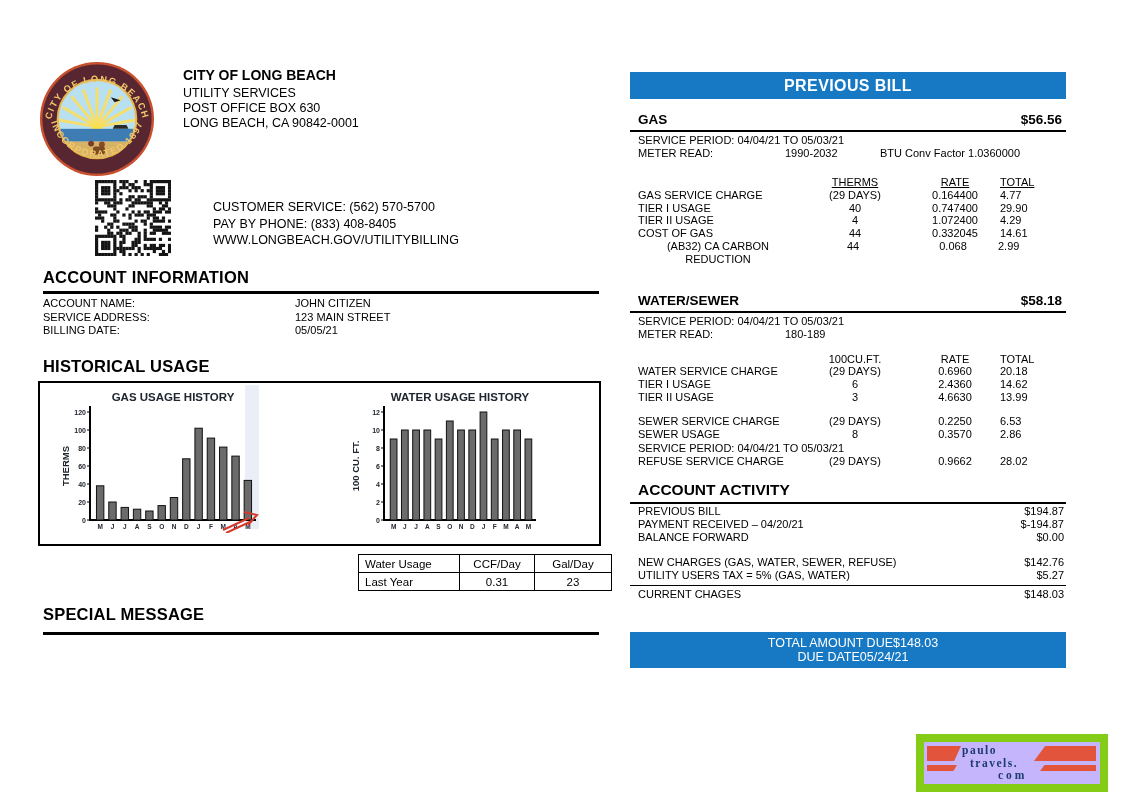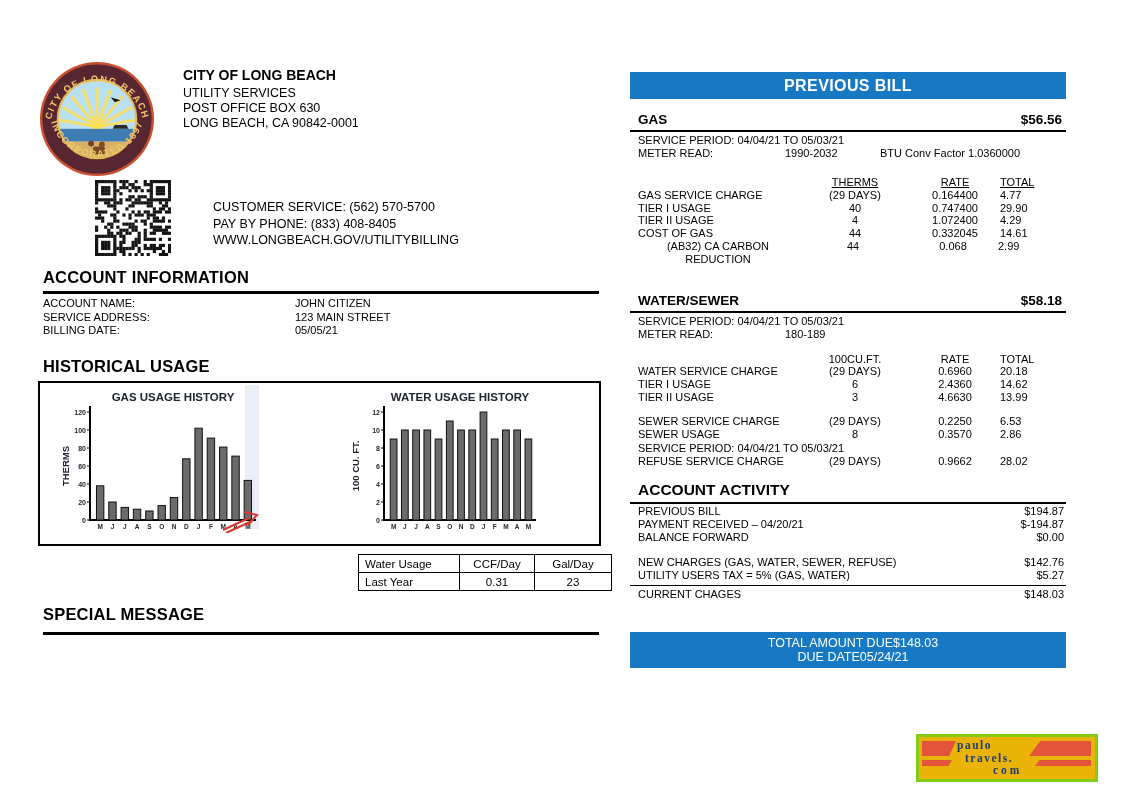--- a/index.html
+++ b/index.html
@@ -61,22 +61,22 @@
            line-height:12.9px;padding:0 2px 0 8px;}
   .gap12{margin-top:12px;}
   .final-row{border-top:1.5px solid #000;margin-top:3px;padding-top:2px;}
   .aa-title{font-size:15.5px;font-weight:bold;border-bottom:2.5px solid #000;
             padding:0 2px 3px 8px;}
   .total-bar{background:#1779c4;color:#fff;font-size:12.5px;line-height:14px;
              padding:4px 14px 4px 24px;}
   .total-bar .t-row{display:flex;justify-content:center;}
 
   
-  #ptlogo{left:916px;top:734px;width:176px;height:42px;border:3px solid #84cc16;
-          background:#eab308;}
+  #ptlogo{left:916px;top:734px;width:176px;height:42px;border:8px solid #84cc16;
+          background:#c4b5fd;}
   .pt-shape{position:absolute;background:#e2543b;}
   .pt-l1{left:3px;top:4px;width:34px;height:15px;clip-path:polygon(0 0,100% 0,80% 100%,0 100%);}
   .pt-l2{left:3px;top:23px;width:30px;height:6px;clip-path:polygon(0 0,100% 0,88% 100%,0 100%);}
   .pt-r1{right:4px;top:4px;width:62px;height:15px;clip-path:polygon(18% 0,100% 0,100% 100%,0 100%);}
   .pt-r2{right:4px;top:23px;width:56px;height:6px;clip-path:polygon(8% 0,100% 0,100% 100%,0 100%);}
   #pt-text{position:absolute;left:36px;top:2px;font-family:"Liberation Serif",serif;
            font-weight:bold;font-size:11.5px;line-height:12.5px;color:#1e3a6e;
            letter-spacing:1.5px;}
   #pt-text .t1{padding-left:2px;}
   #pt-text .t2{padding-left:10px;}

